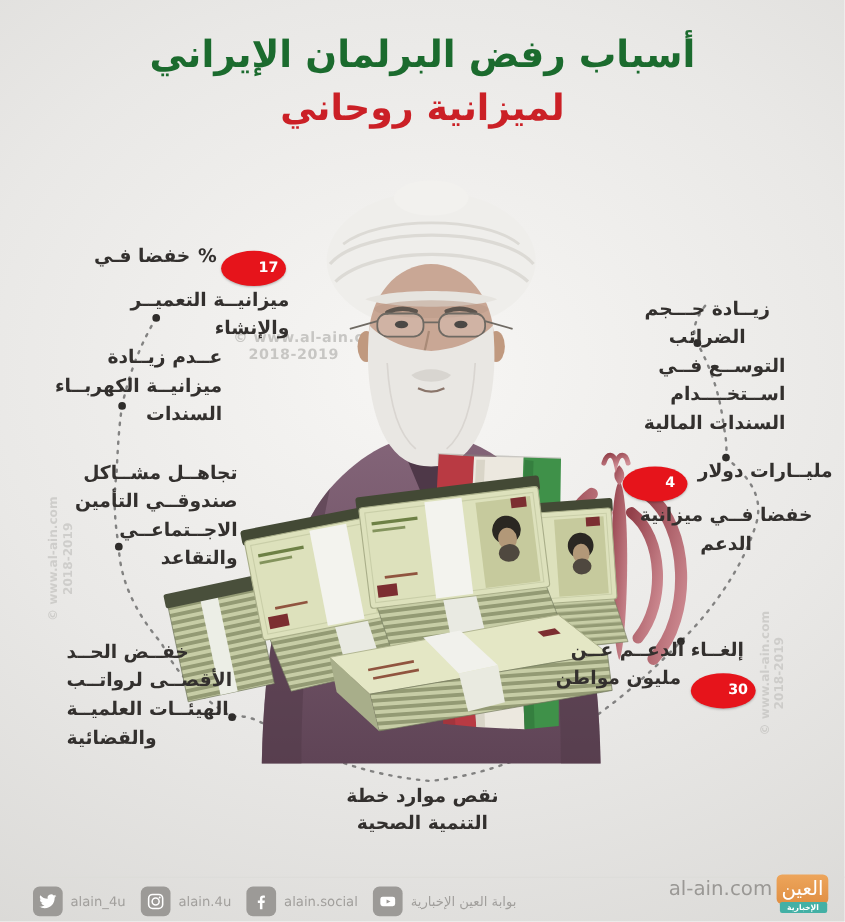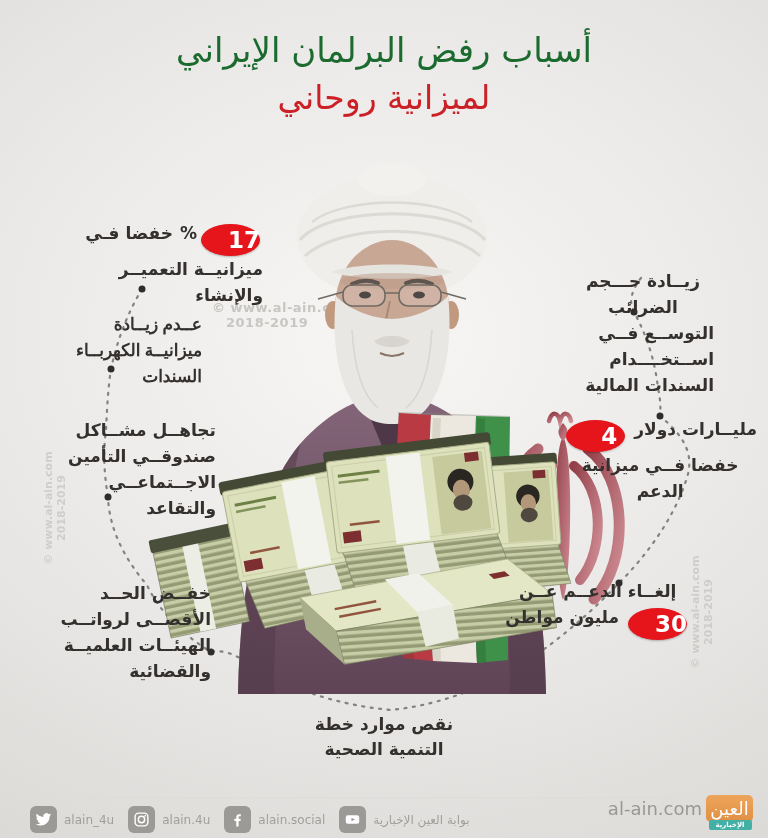--- a/index.html
+++ b/index.html
@@ -1,33 +1,33 @@
 <!DOCTYPE html>
 <html><head>
 <meta charset="utf-8">
 <style>
   html,body{margin:0;padding:0;}
   body{width:768px;height:838px;overflow:hidden;font-family:"DejaVu Sans",sans-serif;}
   #page{position:relative;width:768px;height:838px;overflow:hidden;
         background:radial-gradient(ellipse 120% 90% at 50% 40%, #f7f6f4 0%, #e9e8e6 45%, #d2d1ce 100%);}
   
-  #title{position:absolute;top:24px;left:0;width:768px;text-align:center;font-weight:normal;white-space:nowrap;}
+  #title{position:absolute;top:24px;left:0;width:768px;text-align:center;font-weight:bold;white-space:nowrap;}
   #title .t1{font-size:34px;line-height:52px;color:#1b6b2e;}
   #title .t2{font-size:33px;line-height:44px;color:#cb2026;}
   
   .callout{position:absolute;font-weight:bold;font-size:17px;line-height:26px;color:#33302e;white-space:nowrap;}
   .cline{direction:rtl;unicode-bidi:isolate;}
   .badge{display:inline-flex;align-items:center;justify-content:center;width:32px;height:32px;border-radius:50%;
-         background:#e6141b;color:#fff;font-size:23px;font-weight:bold;vertical-align:-9px;margin:0 3px;
+         background:#e6141b;color:#fff;font-size:13px;font-weight:bold;vertical-align:-9px;margin:0 3px;
          box-shadow:0 1px 2px rgba(0,0,0,.25);padding-left:27px;}
   .suffix{margin:0 1px;}
   #c-construction{right:505px;top:220px;text-align:right;}
-  #c-electricity{right:566px;top:312px;text-align:right;font-family:Liberation Serif, serif;}
+  #c-electricity{right:566px;top:312px;text-align:right;}
   #c-pension{right:552px;top:417px;text-align:right;}
-  #c-salaries{right:557px;top:580px;text-align:right;}
+  #c-salaries{right:557px;top:580px;text-align:left;}
   #c-taxes{right:68px;top:228px;text-align:center;margin-top:40px;}
   #c-bonds{right:54px;top:320px;text-align:right;}
   #c-subsidy{right:11px;top:416px;text-align:center;}
   #c-citizens{right:78px;top:578px;text-align:center;}
   #c-health{left:50%;transform:translateX(-50%);top:712px;text-align:center;line-height:25px;}
   
   .wm{position:absolute;color:#bdbcb9;opacity:.8;font-weight:bold;pointer-events:none;}
   #wm-center{left:212px;top:300px;font-size:13px;line-height:15px;letter-spacing:.5px;}
   #wm-center .wm2{margin-right:0;margin-left:0;padding-left:14px;}
   .wm-vert{font-size:11px;line-height:13px;width:150px;text-align:center;opacity:.6;}

